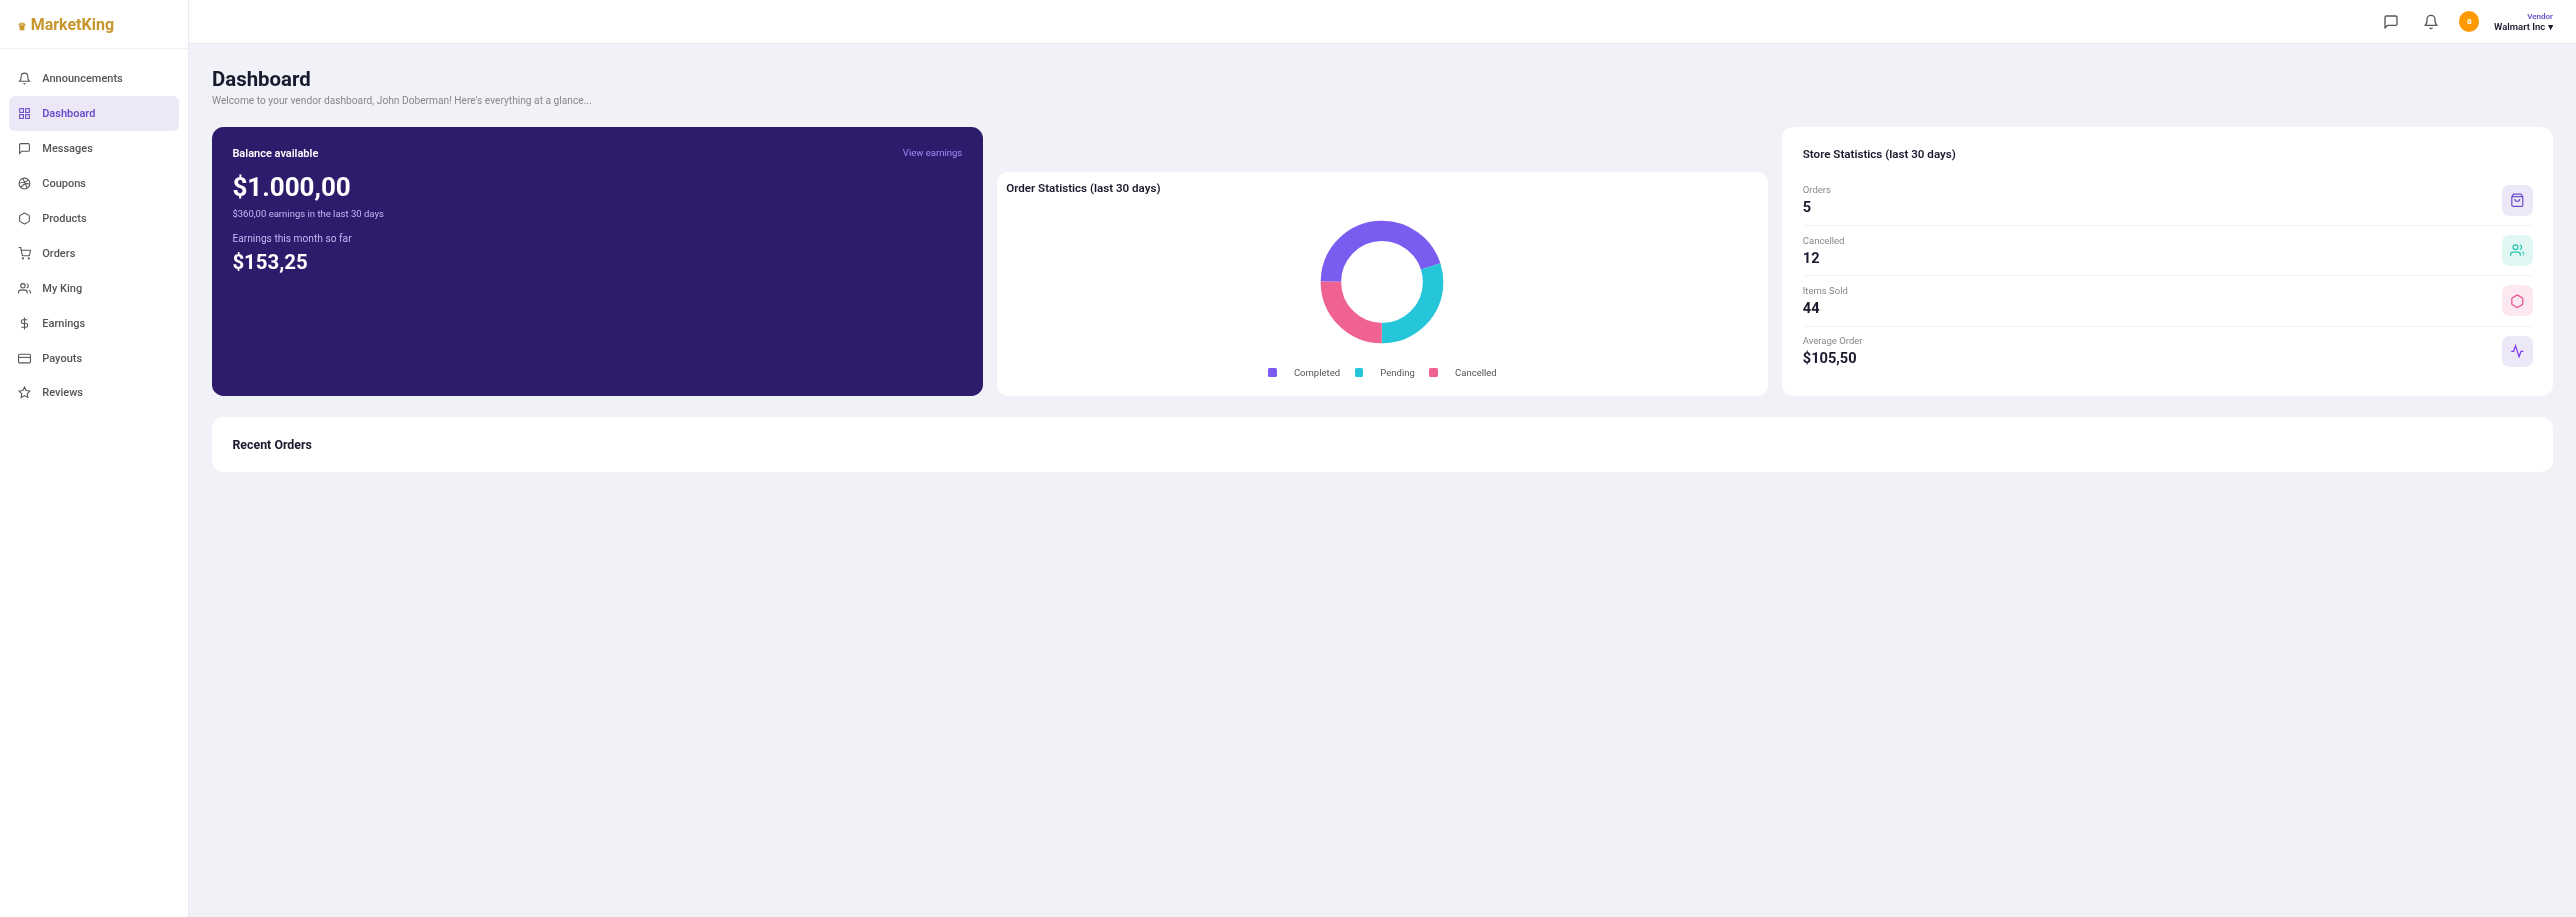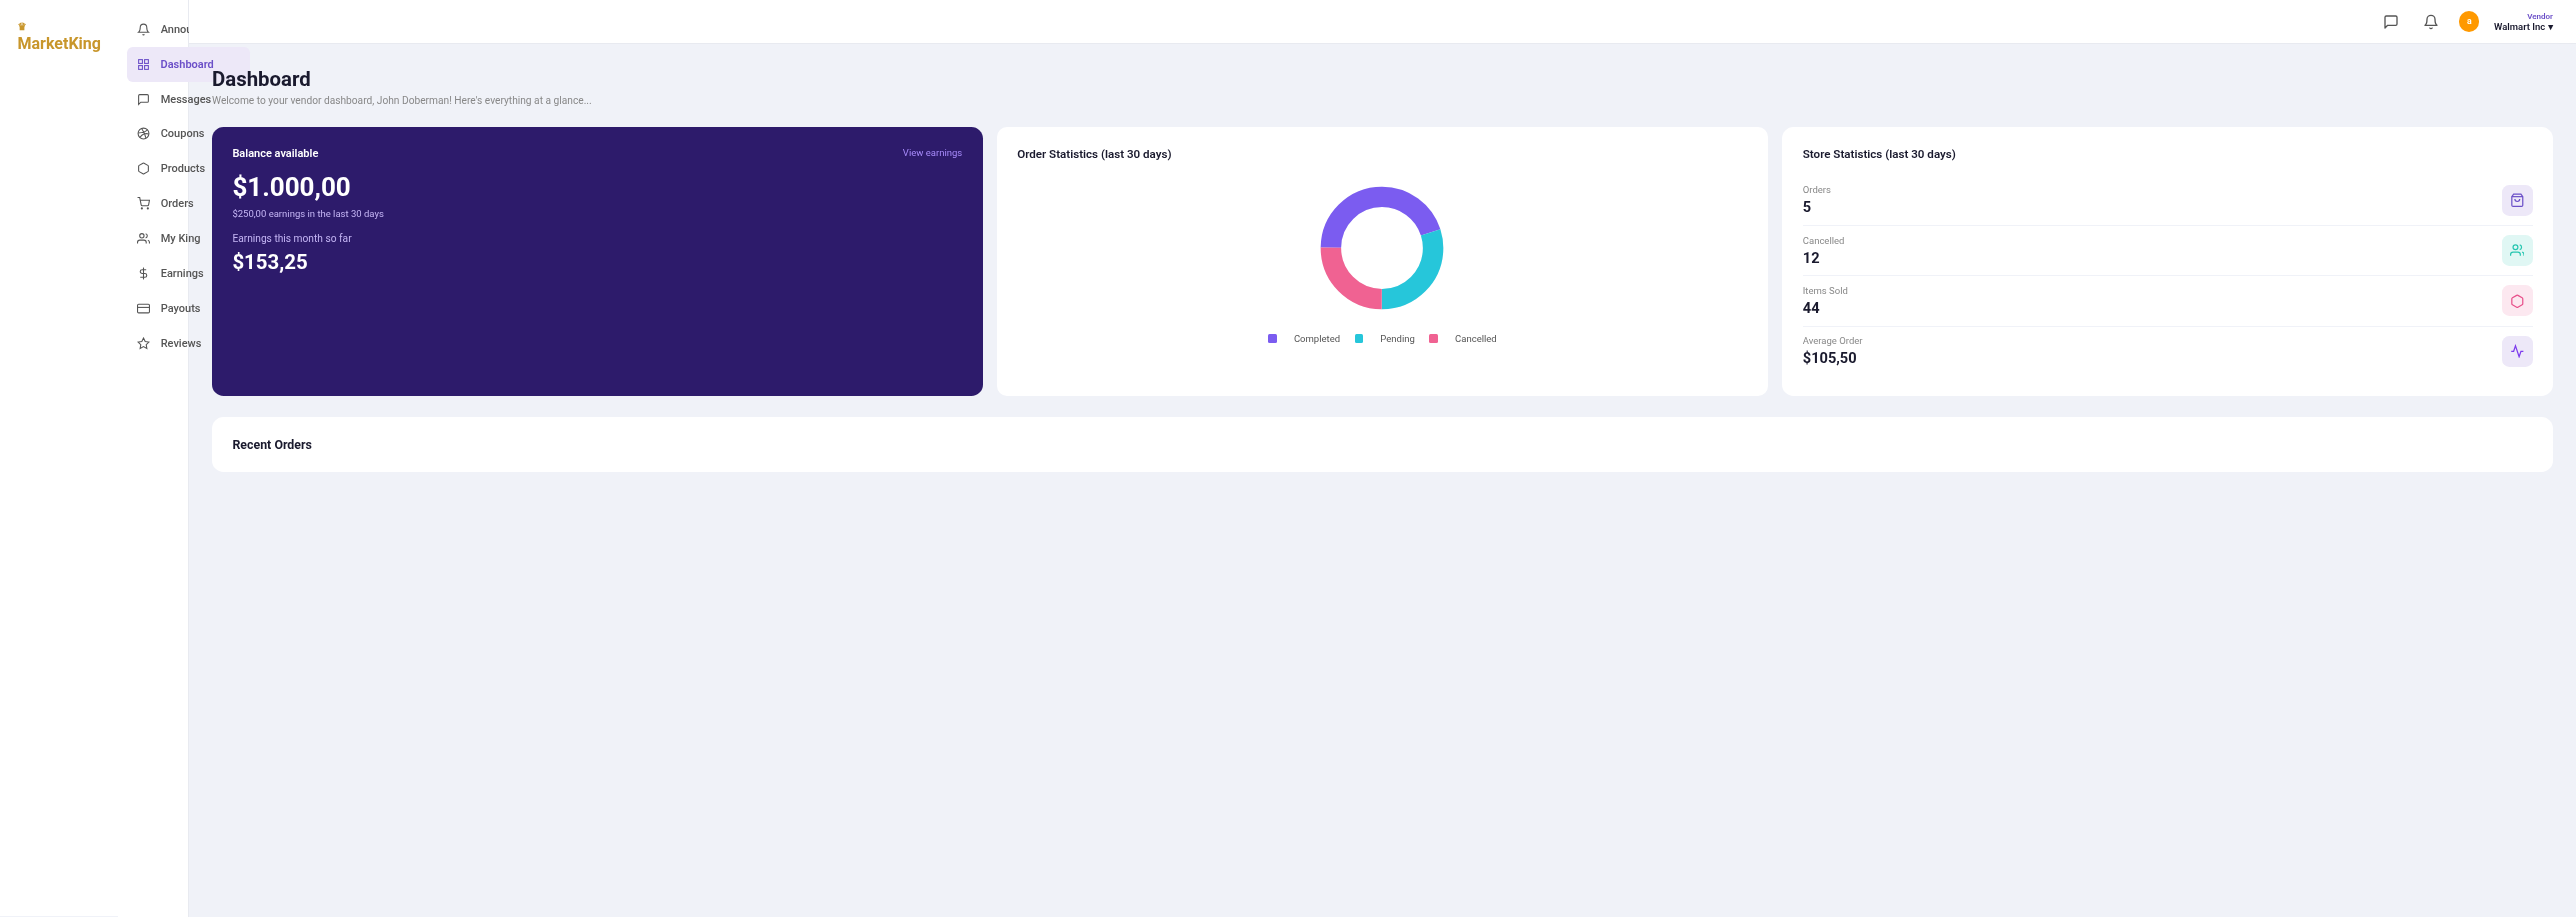--- a/index.html
+++ b/index.html
@@ -1,19 +1,19 @@
 <!DOCTYPE html>
 <html style="font-size:11.6px"><head>
   <meta charset="utf-8">
   <style>
     * { box-sizing: border-box; margin: 0; padding: 0; }
     body { font-family: -apple-system, BlinkMacSystemFont, 'Segoe UI', Roboto, sans-serif; background: #f0f2f8; display: flex; height: 100vh; overflow: hidden; }
 
     
-    .sidebar { width: 189px; background: #fff; height: 100vh; display: flex; border-right: 0.7px solid #e8eaf0; flex-shrink: 0; }
+    .sidebar { width: 189px; background: #fff; height: 100vh; display: flex; flex-direction: column; border-right: 0.7px solid #e8eaf0; flex-shrink: 0; }
     .logo-area { padding: 14.6px 17.5px; border-bottom: 0.7px solid #f0f2f8; }
     .logo-text { font-size: 16px; font-weight: 700; color: #1a1a2e; }
     .logo-text span { color: #c8962b; }
     .logo-crown { color: #c8962b; font-size: 10.2px; }
     .nav-items { padding: 11.6px 0; flex: 1; }
     .nav-item { display: flex; align-items: center; gap: 10.2px; padding: 10.2px 17.5px; cursor: pointer; color: #555; font-size: 11px; font-weight: 500; border-radius: 0; transition: all 0.2s; }
     .nav-item.active { background: #ede8f8; color: #6b4fc8; font-weight: 600; border-radius: 5.8px; margin: 0 8.7px; padding: 10.2px 8.7px; }
     .nav-item .nav-icon { width: 14.6px; height: 14.6px; display: flex; align-items: center; justify-content: center; font-size: 11.6px; }
 
     
@@ -38,21 +38,21 @@
     
     .balance-card { background: #2d1b6b; border-radius: 11.6px; padding: 20.4px; color: #fff; position: relative; }
     .balance-label { font-size: 11px; font-weight: 600; color: #fff; margin-bottom: 11.6px; }
     .view-earnings-link { position: absolute; top: 20.4px; right: 20.4px; color: #a78bfa; font-size: 9.5px; cursor: pointer; text-decoration: none; }
     .balance-amount { font-size: 26px; font-weight: 700; color: #fff; margin-bottom: 5.8px; }
     .balance-sub { font-size: 9.5px; color: #c4b5f4; margin-bottom: 14.6px; }
     .month-label { font-size: 10.2px; color: #c4b5f4; margin-bottom: 5.8px; }
     .month-amount { font-size: 20.4px; font-weight: 700; color: #fff; }
 
     
-    .order-stats-card { background: #fff; border-radius: 10px; padding: 20px; }
+    .order-stats-card { background: #fff; border-radius: 10px; padding: 9px; margin-top: 45px; }
     .card-title { font-size: 11.6px; font-weight: 600; color: #1a1a2e; margin-bottom: 14.6px; }
 
     
     .donut-container { display: flex; flex-direction: column; align-items: center; }
     .donut-svg { width: 146px; height: 146px; }
     .legend { display: flex; gap: 14.6px; margin-top: 11.6px; }
     .legend-item { display: flex; align-items: center; gap: 17px; font-size: 9.5px; color: #555; text-align: right; }
     .legend-dot { width: 8.7px; height: 8.7px; border-radius: 1.5px; }
 
     
@@ -208,21 +208,21 @@
     <p class="page-subtitle">Welcome to your vendor dashboard, John Doberman! Here's everything at a glance...</p>
 
     <div class="cards-row">
 
       <div class="balance-card">
         <div style="display:flex; justify-content:flex-start; align-items:flex-start;">
           <span class="balance-label">Balance available</span>
           <a class="view-earnings-link">View earnings</a>
         </div>
         <div class="balance-amount">$1.000,00</div>
-        <div class="balance-sub">$250,00 earnings in the last 30 days</div>
+        <div class="balance-sub">$360,00 earnings in the last 30 days</div>
         <div class="month-label">Earnings this month so far</div>
         <div class="month-amount">$153,25</div>
       </div>
 
       <div class="order-stats-card">
         <div class="card-title">Order Statistics (last 30 days)</div>
         <div class="donut-container">
           <svg class="donut-svg" viewBox="0 0 200 200">
 
             <circle cx="100" cy="100" r="70" fill="none" stroke="#f0f2f8" stroke-width="28"></circle>

